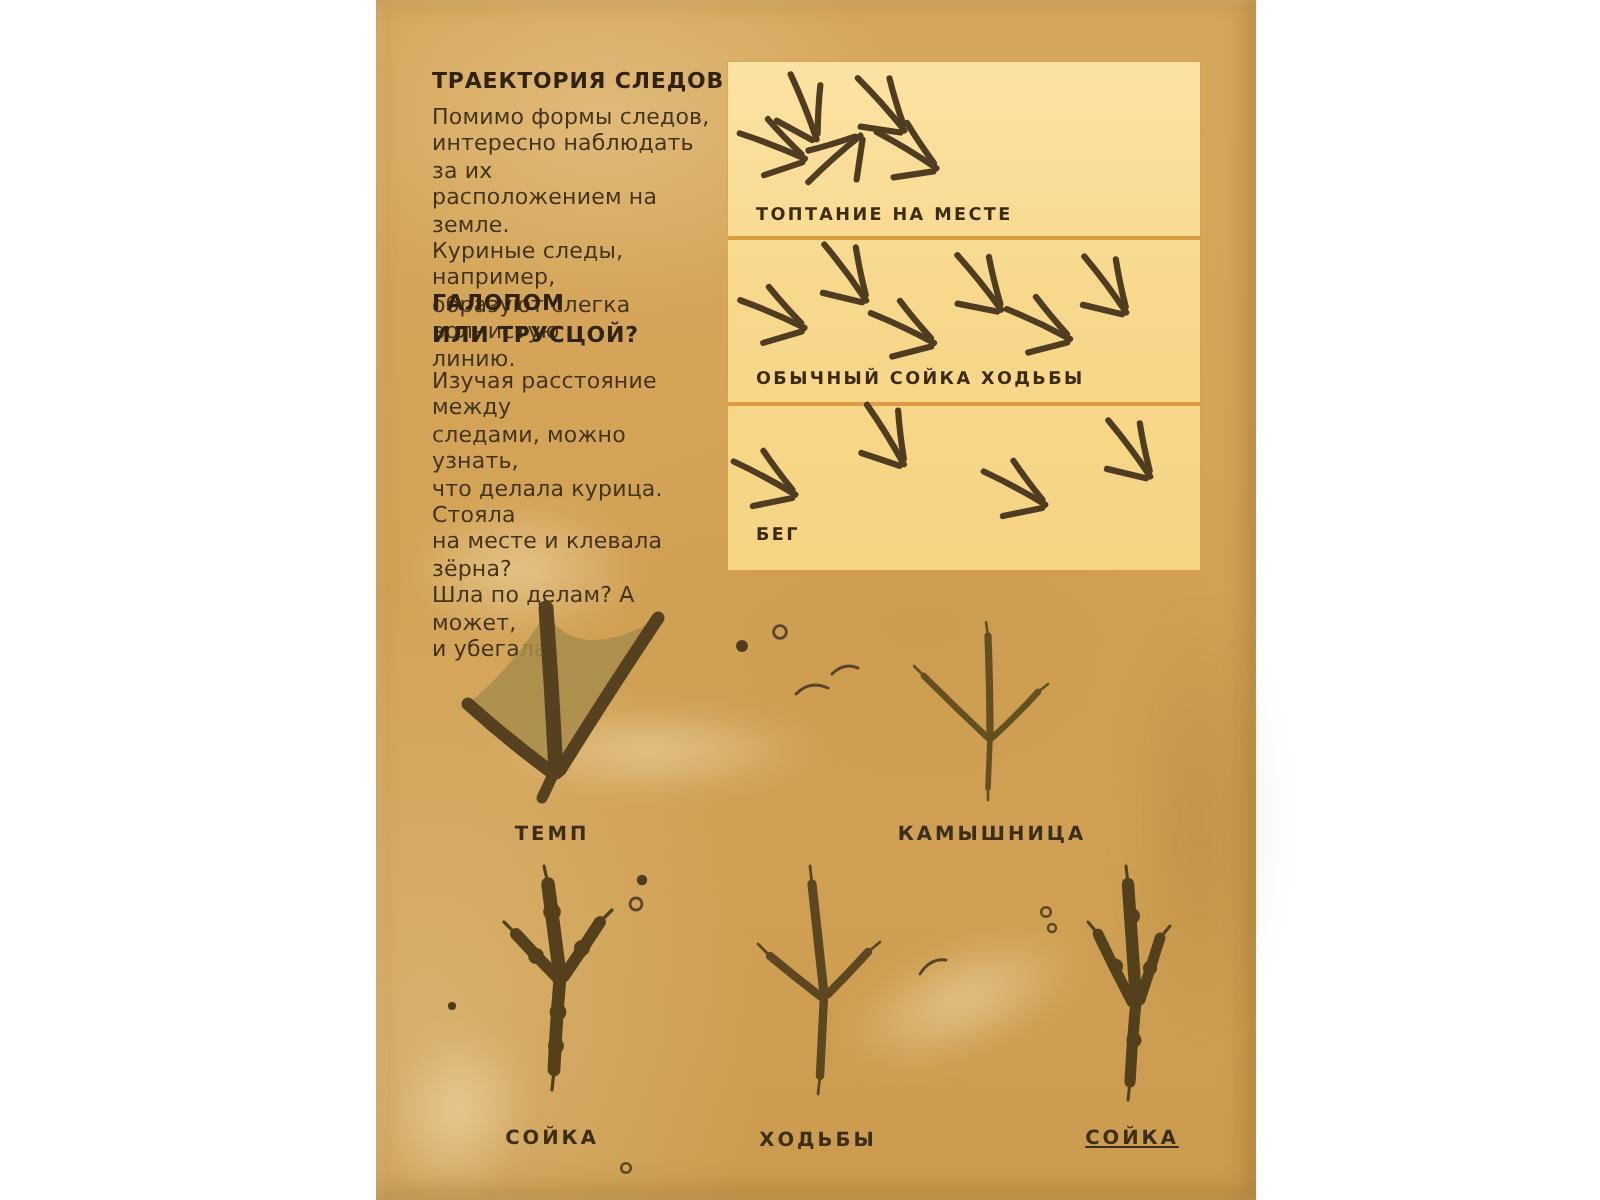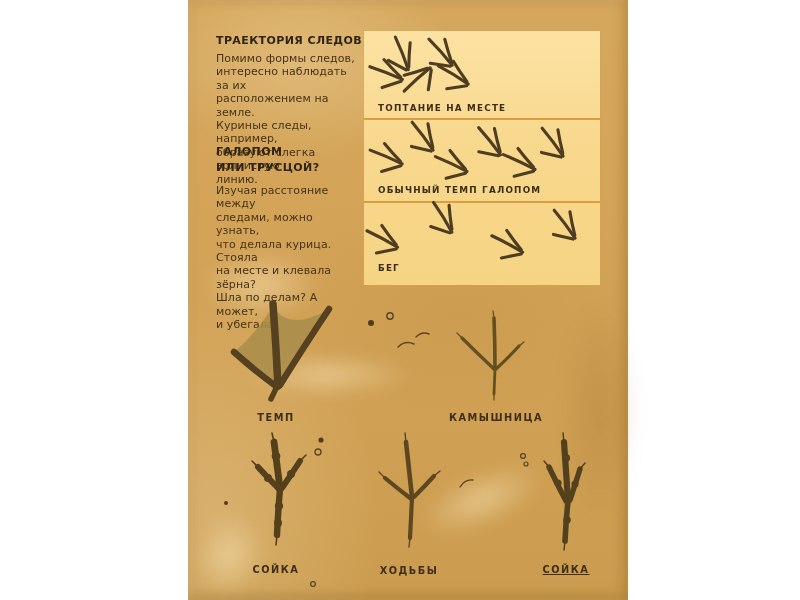--- a/index.html
+++ b/index.html
@@ -58,21 +58,21 @@
 что делала курица. Стояла
 на месте и клевала зёрна?
 Шла по делам? А может,
 и убегала!</div>
   </div>
 
   <div class="panel"></div>
   <div class="separator" style="top:118px;"></div>
   <div class="separator" style="top:201px;"></div>
   <div class="panel-label" style="left:190px;top:103px;">ТОПТАНИЕ НА МЕСТЕ</div>
-  <div class="panel-label" style="left:190px;top:185px;">ОБЫЧНЫЙ ТЕМП ГАЛОПОМ</div>
+  <div class="panel-label" style="left:190px;top:185px;">ОБЫЧНЫЙ СОЙКА ХОДЬБЫ</div>
   <div class="panel-label" style="left:190px;top:263px;">БЕГ</div>
 
   <svg class="artwork" width="440" height="600" viewBox="0 0 440 600">
     <defs>
       <g id="cp" stroke="#4e3d20" stroke-width="3.1" stroke-linecap="round" fill="none">
         <path d="M 17 3 Q 0 -2 -17 -5"></path>
         <path d="M 15 1 Q 4 -7 -4 -14"></path>
         <path d="M 16 5 Q 6 10 -2 14"></path>
       </g>
     </defs>

